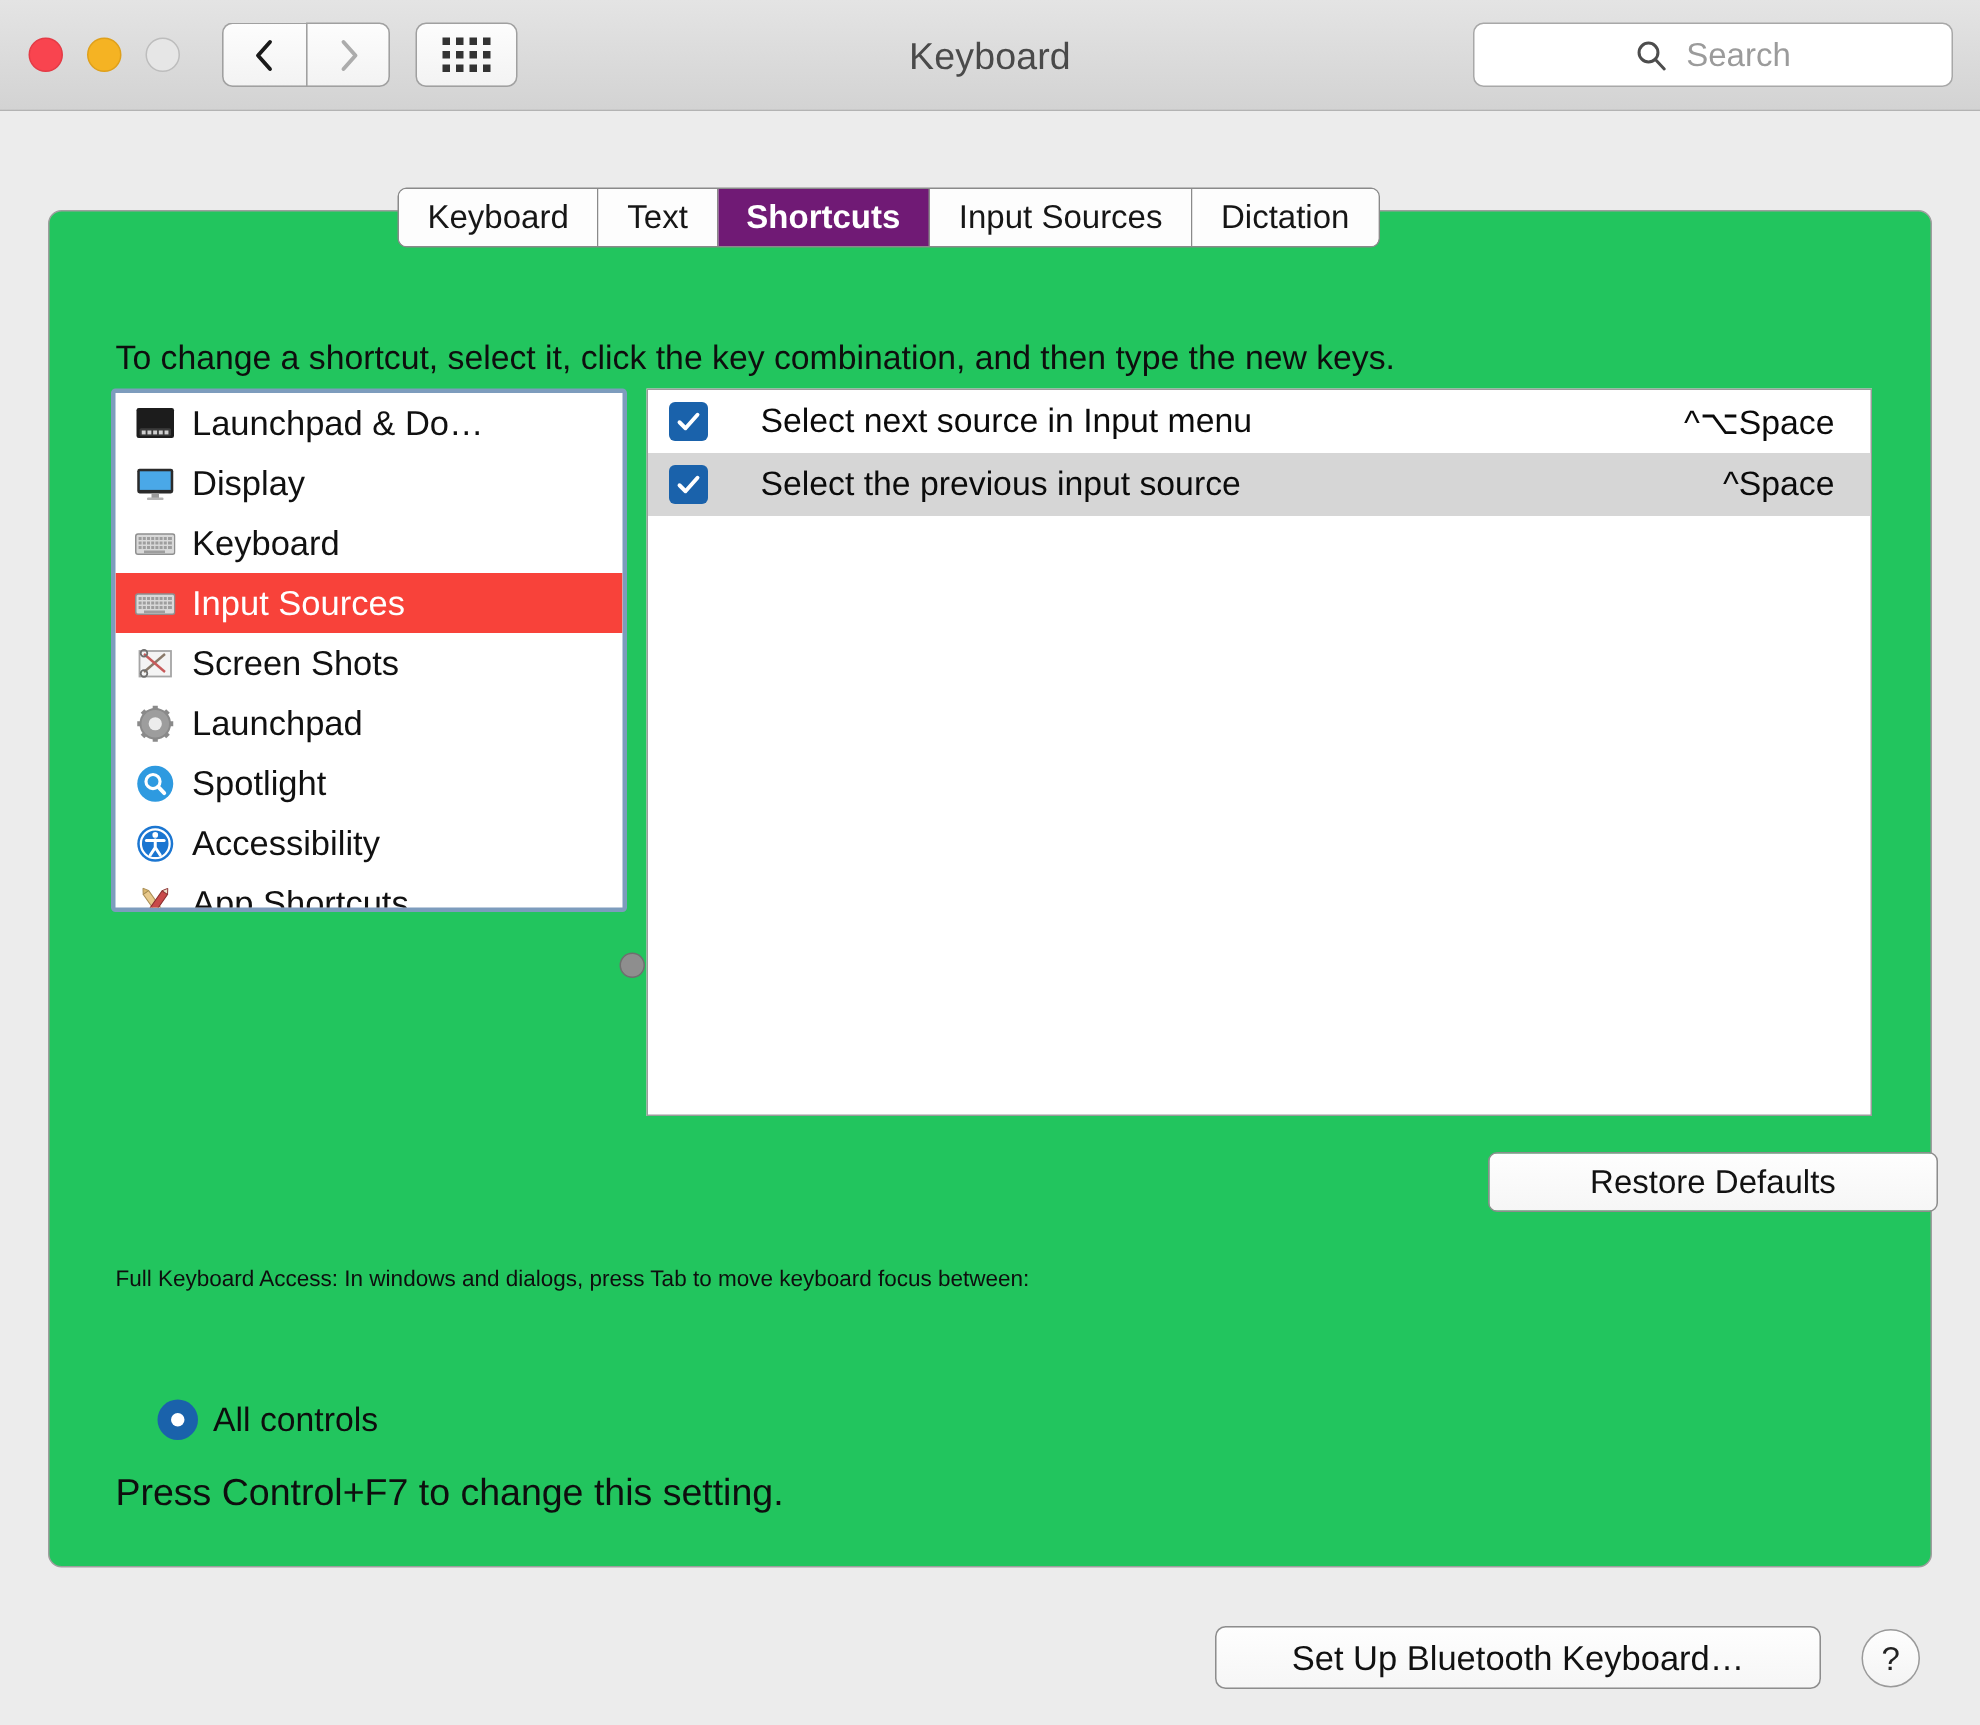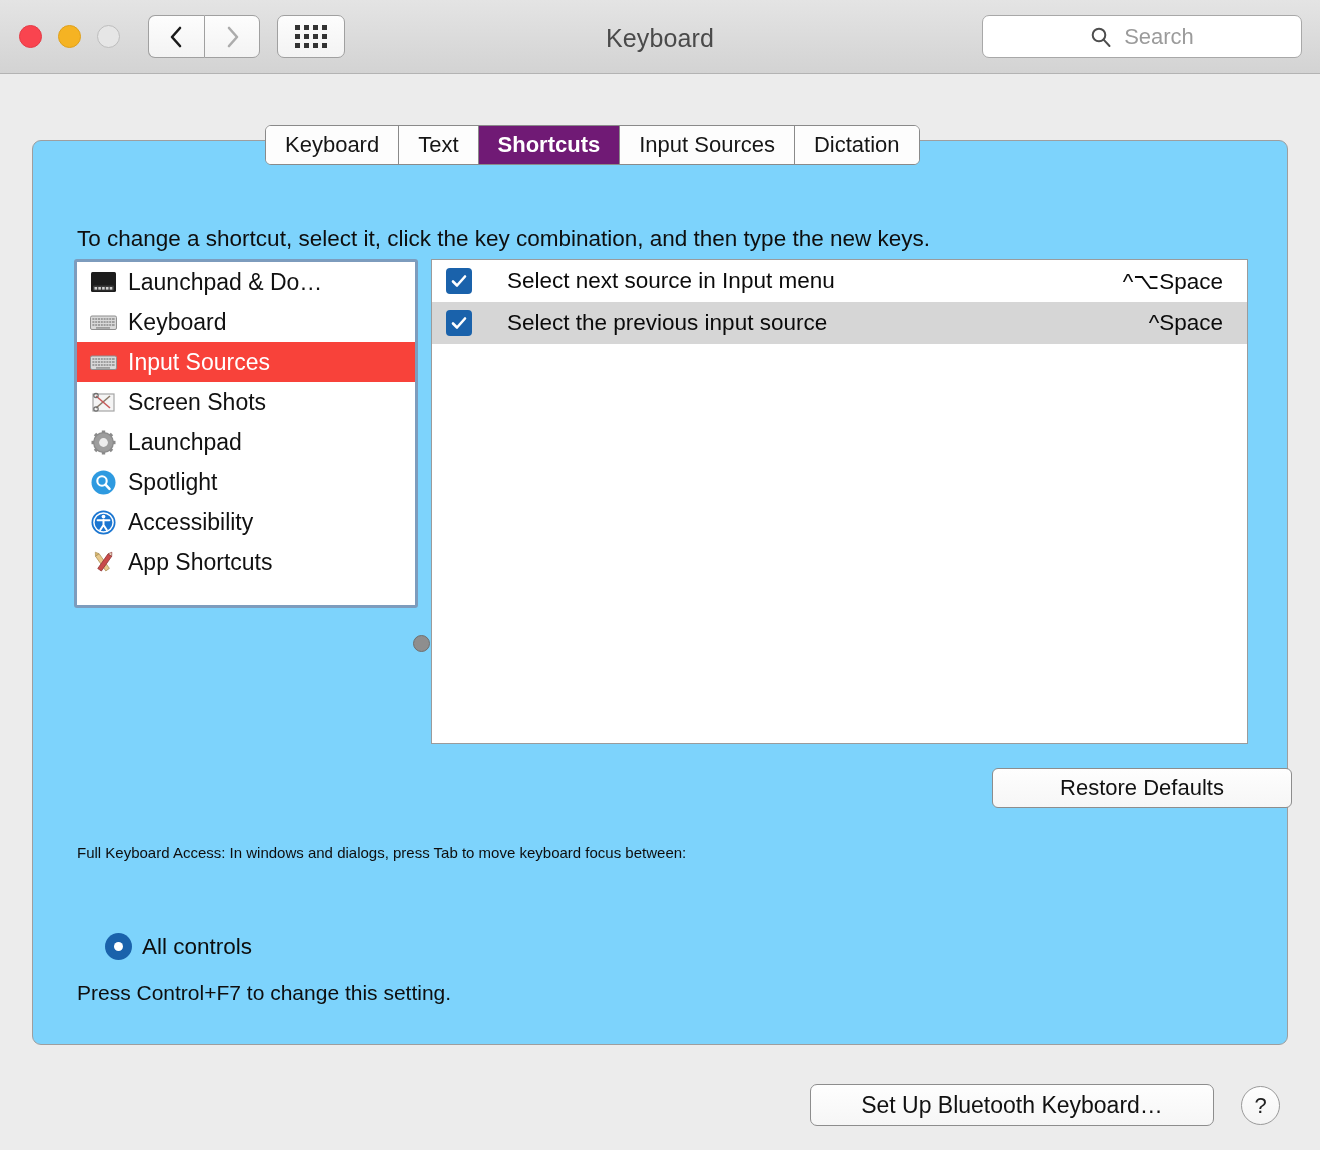--- a/index.html
+++ b/index.html
@@ -96,21 +96,21 @@
     justify-content: center;
   }
   .search-inner { display: flex; align-items: center; gap: 12px; }
   .search-ph { font-size: 22px; color: #9b9b9b; }
 
   
   .panel {
     position: absolute;
     left: 32px; top: 140px;
     width: 1256px; height: 905px;
-    background: #7dd3fc;
+    background: #22c55e;
     border: 1px solid #9e9e9e;
     border-radius: 9px;
     box-sizing: border-box;
   }
 
   
   .tabs {
     position: absolute;
     left: 265px; top: 125px;
     display: flex;
@@ -274,21 +274,21 @@
     content: "";
     width: 9px; height: 9px;
     border-radius: 50%;
     background: #fff;
   }
   .radio-label { font-size: 22.5px; color: #0d0d0d; white-space: nowrap; }
 
   .hint {
     position: absolute;
     left: 44px; top: 840px;
-    font-size: 21px;
+    font-size: 25px;
     color: #0e0e0e;
     white-space: nowrap;
   }
 
   
   .bt-btn {
     position: absolute;
     left: 810px; top: 1084px;
     width: 404px; height: 42px;
     background: linear-gradient(to bottom,#fefefe,#f6f6f6);
@@ -380,20 +380,31 @@
           <rect x="4.5" y="18" width="2.6" height="2.6" fill="#cfcfcf"></rect>
           <rect x="8.3" y="18" width="2.6" height="2.6" fill="#cfcfcf"></rect>
           <rect x="12.1" y="18" width="2.6" height="2.6" fill="#cfcfcf"></rect>
           <rect x="15.9" y="18" width="2.6" height="2.6" fill="#cfcfcf"></rect>
           <rect x="19.7" y="18" width="2.6" height="2.6" fill="#cfcfcf"></rect>
         </svg>
       </span>
       <span class="side-label">Launchpad &amp; Do…</span>
     </div>
 
+    <div class="side-row">
+      <span class="icon-box">
+        <svg width="27" height="27" viewBox="0 0 27 27">
+          <rect x="1.5" y="3.5" width="24" height="16.5" rx="1.6" fill="#2b2b2b"></rect>
+          <rect x="3.2" y="5.2" width="20.6" height="12.4" fill="#4aa8e8"></rect>
+          <rect x="11" y="20" width="5" height="3" fill="#9a9a9a"></rect>
+          <rect x="8" y="22.6" width="11" height="1.8" rx="0.8" fill="#b5b5b5"></rect>
+        </svg>
+      </span>
+      <span class="side-label">Display</span>
+    </div>
 
 
     <div class="side-row">
       <span class="icon-box">
         <svg width="27" height="27" viewBox="0 0 27 27">
           <rect x="0.5" y="7" width="26" height="13.5" rx="1.5" fill="#d9d9d9" stroke="#8f8f8f" stroke-width="1"></rect>
           <g fill="#9e9e9e">
             <rect x="2.4" y="9" width="2" height="2"></rect>
               <rect x="5.2" y="9" width="2" height="2"></rect>
             <rect x="8" y="9" width="2" height="2"></rect>

